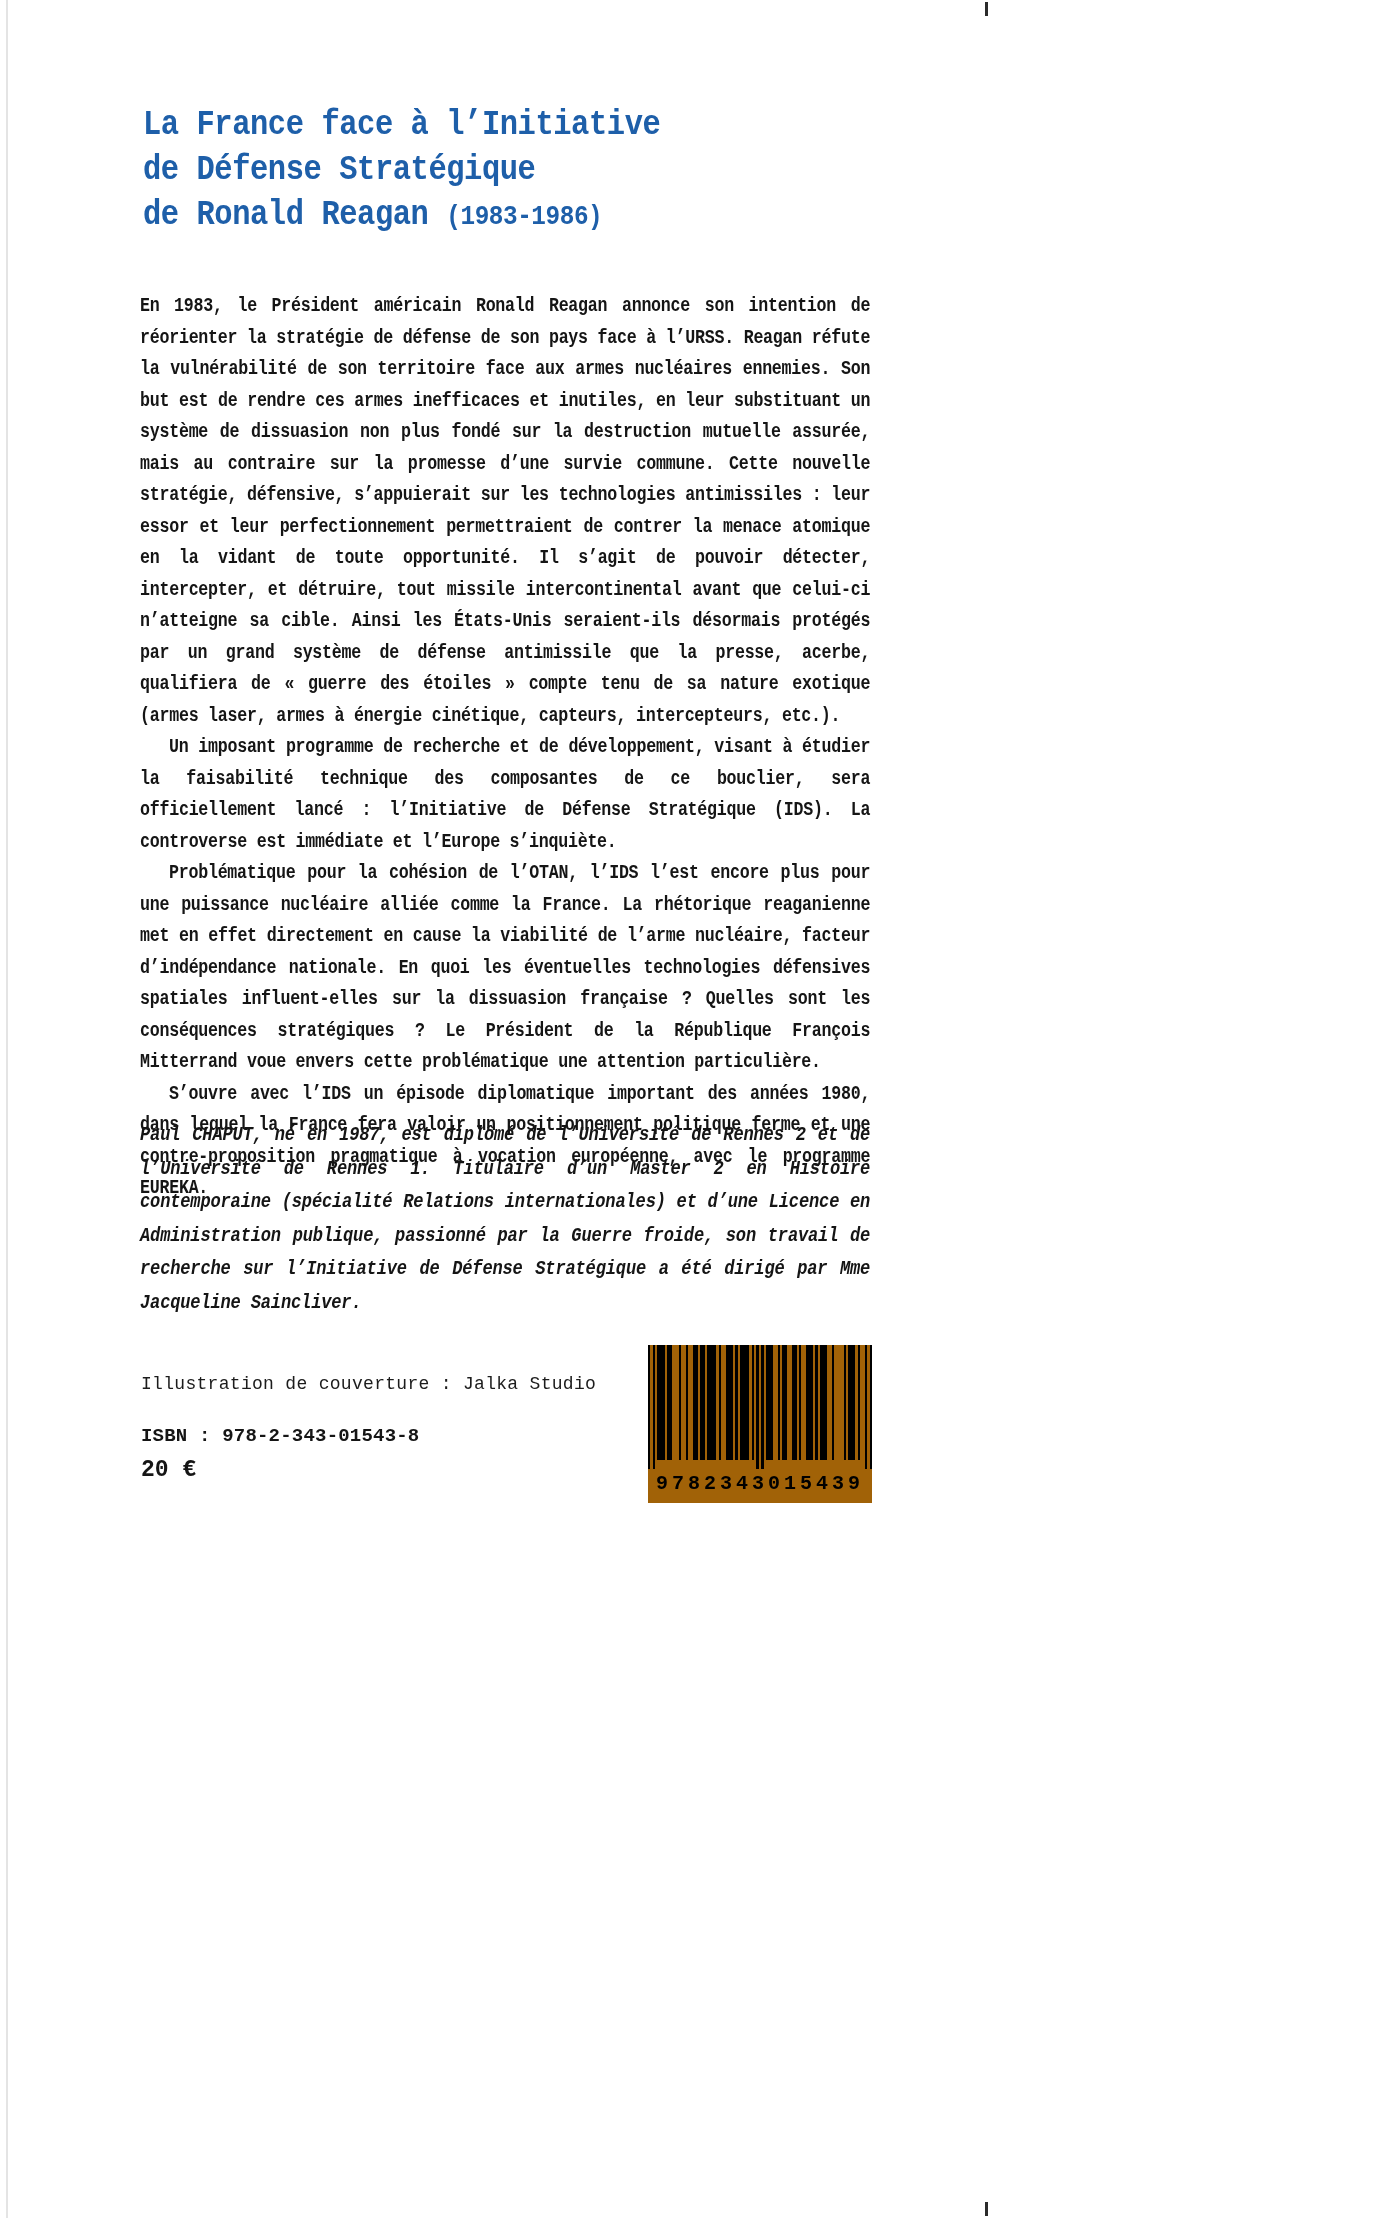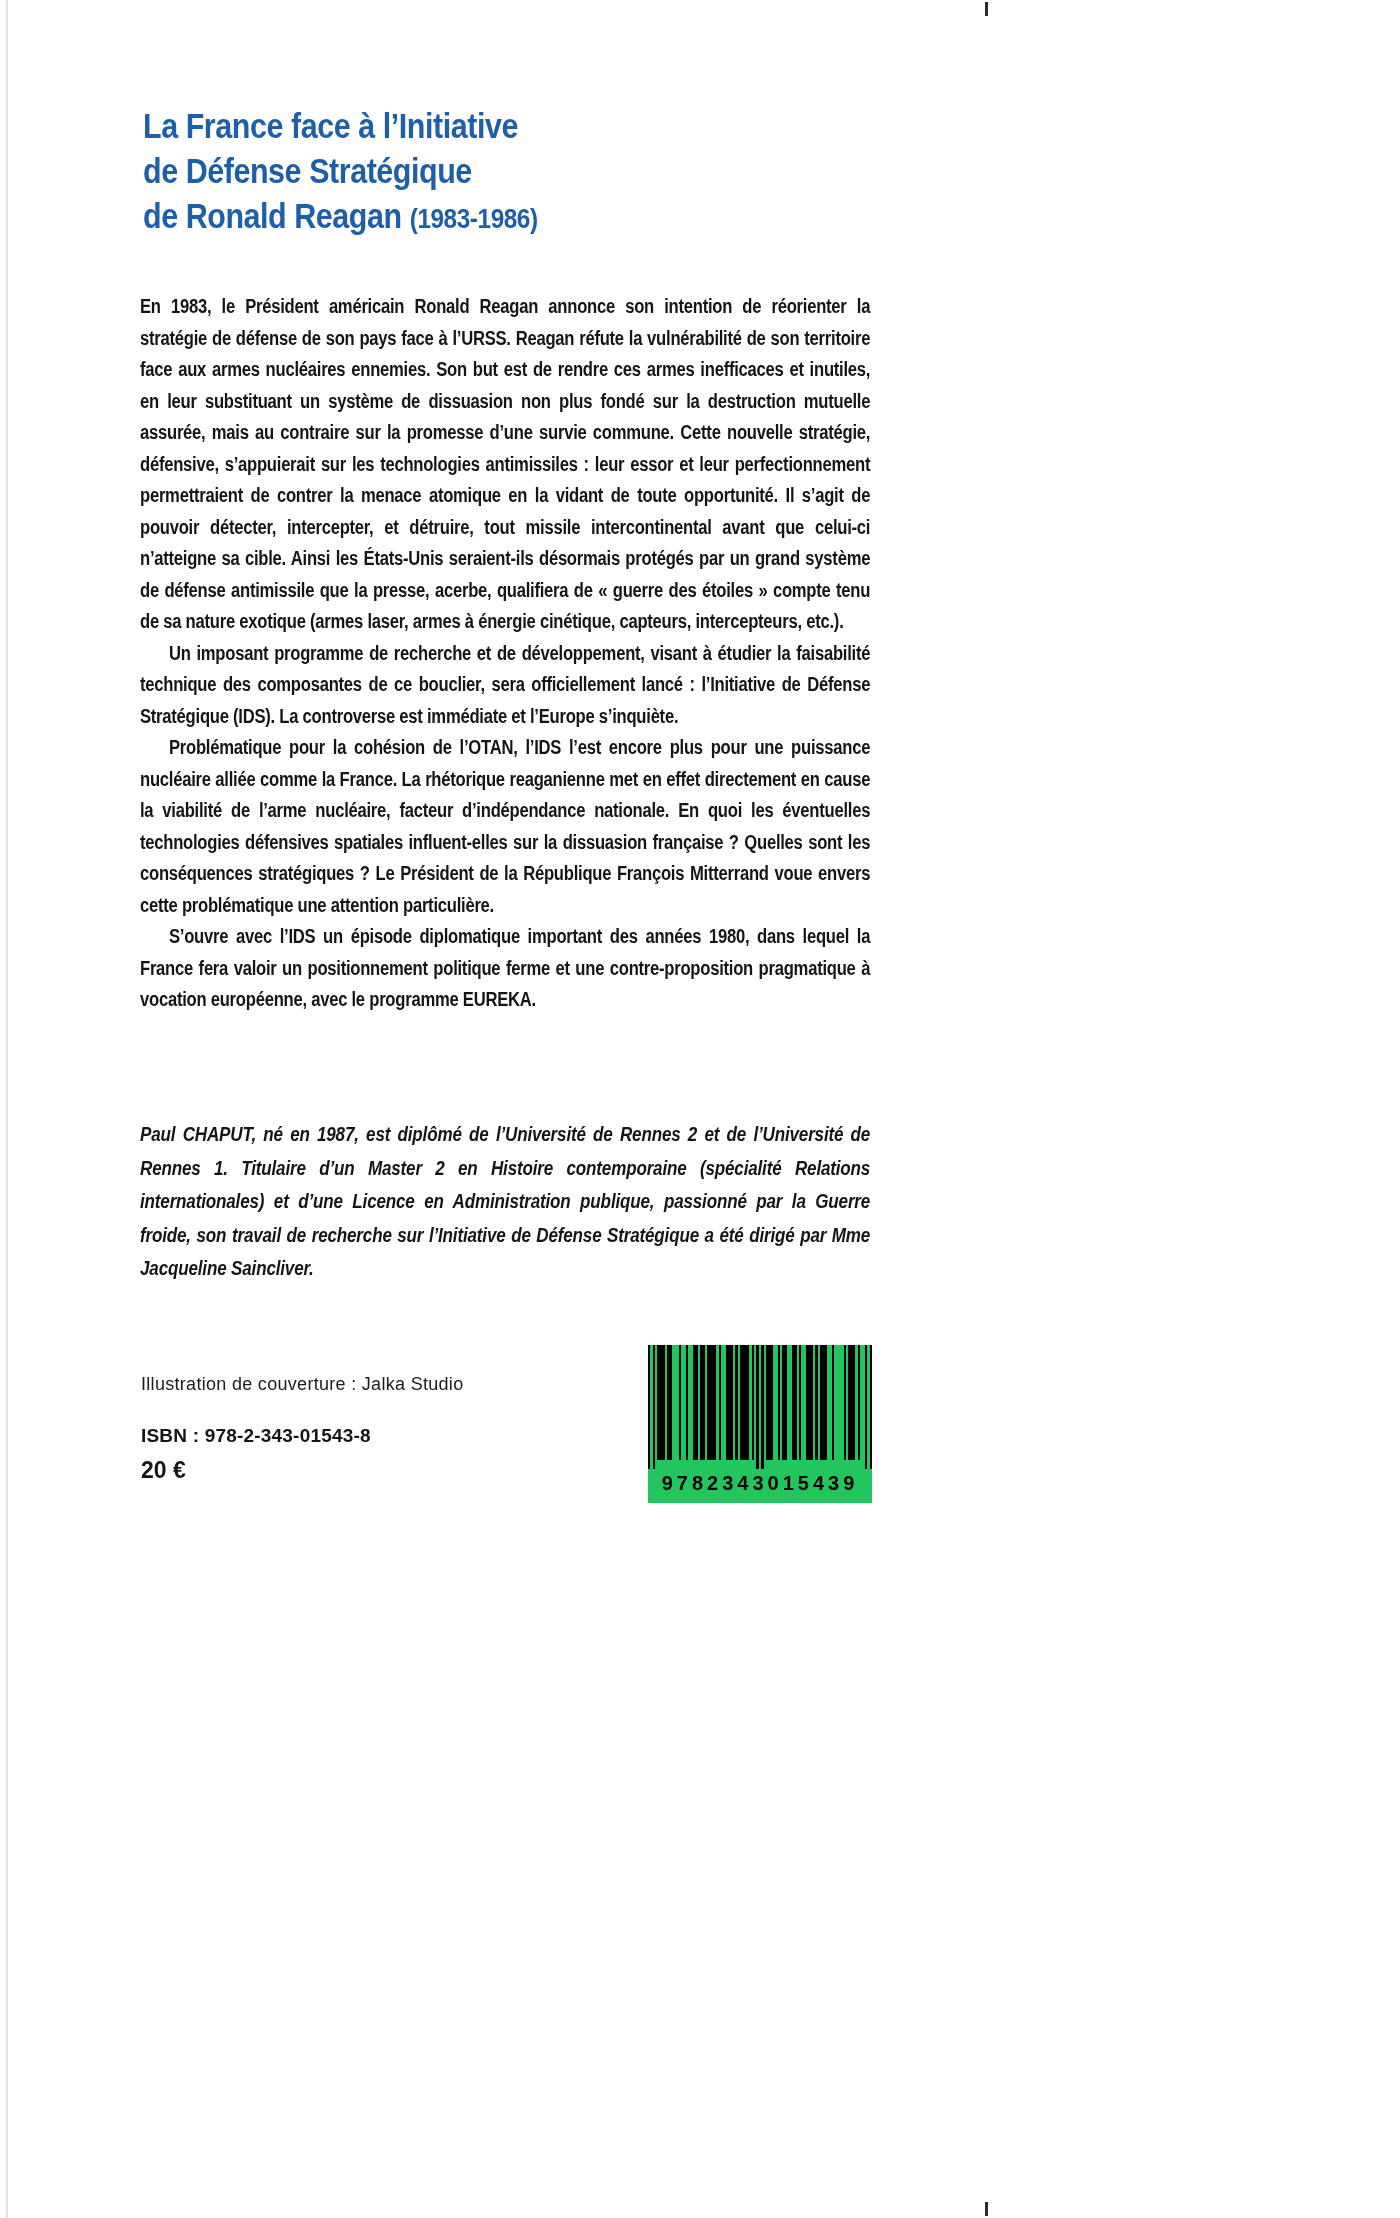--- a/index.html
+++ b/index.html
@@ -3,21 +3,21 @@
 <meta charset="utf-8">
 <style>
   * { margin:0; padding:0; box-sizing:border-box; }
   html, body { background:#ffffff; }
   .page {
     position:relative;
     width:1400px;
     height:2218px;
     background:#ffffff;
     overflow:hidden;
-    font-family:Liberation Sans, sans-serif;
+    font-family:Liberation Mono, monospace;
     color:var(--text-ink, #151515);
   }
   .scan-edge {
     position:absolute; left:6px; top:0; width:2px; height:100%;
     background:#e4e4e4;
   }
   .crop-mark {
     position:absolute; left:985px; width:3px; height:14px; background:#2b2b2b;
   }
   .crop-mark.top { top:2px; }
@@ -78,21 +78,21 @@
   }
   .price {
     position:absolute; left:141px; top:1457px;
     font-size:23px;
     font-weight:700;
   }
 
   .barcode {
     position:absolute; left:648px; top:1345px;
     width:224px; height:158px;
-    background:#22c55e;
+    background:#a16207;
     display:flex; flex-direction:column; align-items:stretch;
   }
   .barcode-bars { width:100%; height:124px; }
   .barcode-bars svg { display:block; width:100%; height:100%; }
   .barcode-digits {
     margin-top:3px;
     text-align:center;
     font-size:20px;
     font-weight:700;
     letter-spacing:4px;

